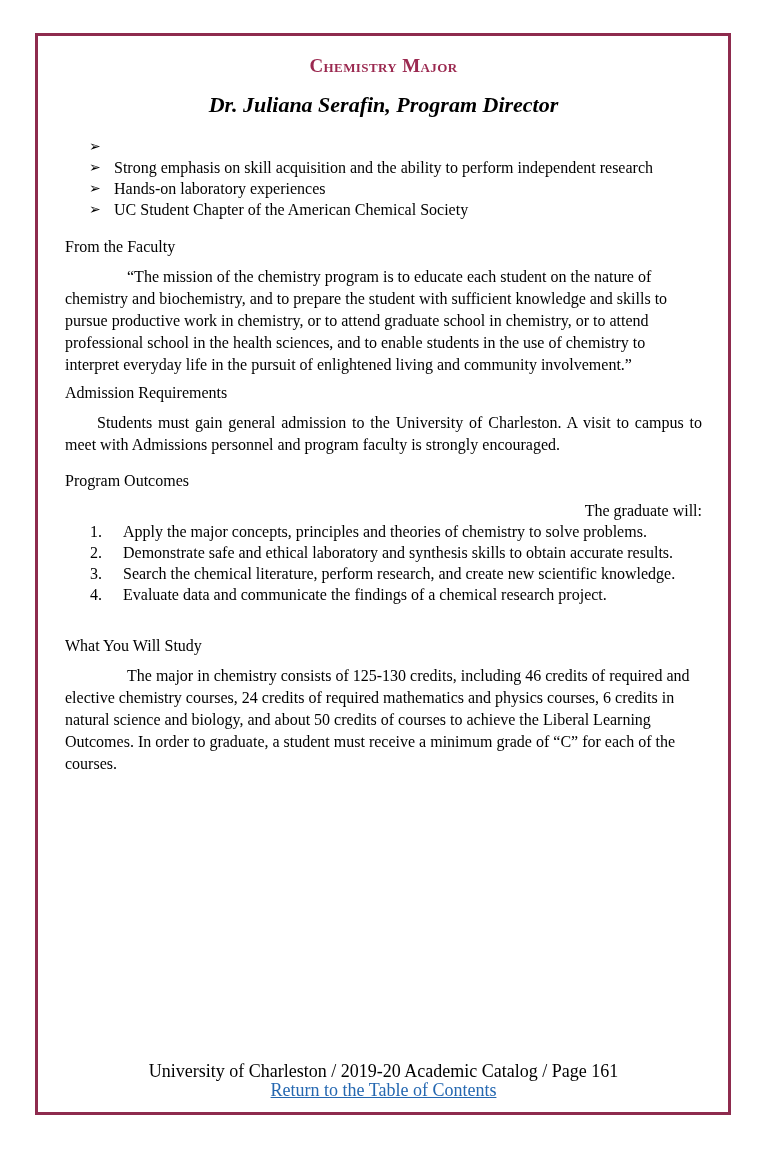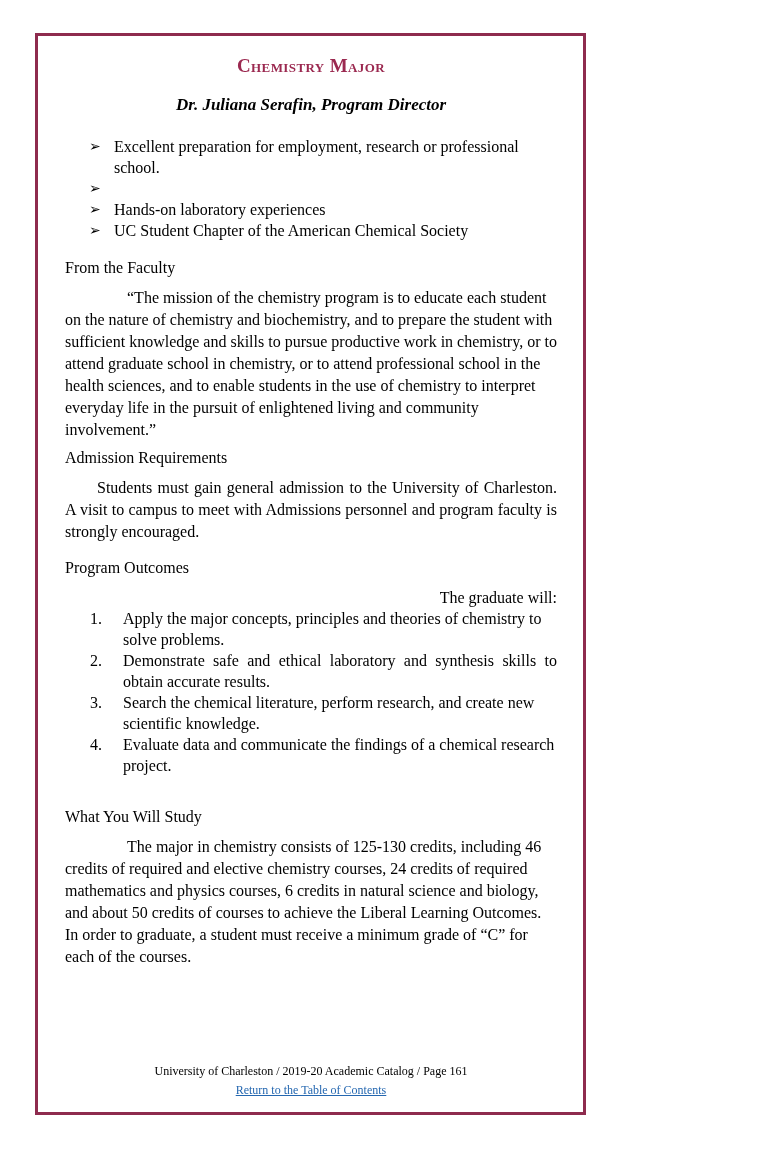--- a/index.html
+++ b/index.html
@@ -7,21 +7,21 @@
   body {
     width: 768px; height: 1152px;
     font-family: "Liberation Serif", "DejaVu Serif", serif;
     color: #000;
     position: relative;
     overflow: hidden;
   }
   .frame {
     position: absolute;
     left: 35px; top: 33px;
-    width: 551px; height: 1082px;
+    width: 696px; height: 1082px;
     border: 3px solid var(--frame_maroon, #8e2b4e);
     display: flex; flex-direction: column;
   }
   .content {
     flex: 1;
     display: flex; flex-direction: column;
     padding: 18px 26px 12px 27px;
     font-size: 16px;
     line-height: 21px;
   }
@@ -32,21 +32,21 @@
     font-size: 19px;
     letter-spacing: 0.4px;
     color: var(--title_maroon, #9b2950);
     line-height: 24px;
     margin-bottom: 16px;
   }
   .director {
     text-align: center;
     font-weight: bold;
     font-style: italic;
-    font-size: 17px;
+    font-size: 22px;
     line-height: 22px;
     margin-bottom: 20px;
   }
   ul.highlights {
     list-style: none;
     margin: 0 0 16px 24px;
   }
   ul.highlights li {
     display: flex;
     line-height: 21px;
@@ -83,21 +83,21 @@
   ol.outcomes li::before {
     content: counter(oc) ".";
     width: 33px;
     flex-shrink: 0;
   }
   ol.outcomes li:nth-child(2) span { text-align: justify; }
   .study-body1 { margin-bottom: 24px; }
   .spacer { flex: 1; }
   .footer {
     text-align: center;
-    font-size: 12px;
+    font-size: 18px;
     line-height: 19px;
   }
   .footer a {
     color: var(--link_blue, #2467b0);
     text-decoration: underline;
     cursor: pointer;
   }
 </style>
 </head>
 <body>
@@ -105,24 +105,24 @@
 <div class="frame">
   <div class="content">
 
     <h1 class="title">Chemistry Major</h1>
 
     <p class="director">Dr. Juliana Serafin, Program Director</p>
 
     <ul class="highlights">
       <li>
         <span class="marker">➢</span>
-        <span>Excellent preparation for employment, research or professional school.</span>
       </li>
       <li>
         <span class="marker">➢</span>
+        <span>Strong emphasis on skill acquisition and the ability to perform independent research</span>
       </li>
       <li>
         <span class="marker">➢</span>
         <span>Hands-on laboratory experiences</span>
       </li>
       <li>
         <span class="marker">➢</span>
         <span>UC Student Chapter of the American Chemical Society</span>
       </li>
     </ul>

